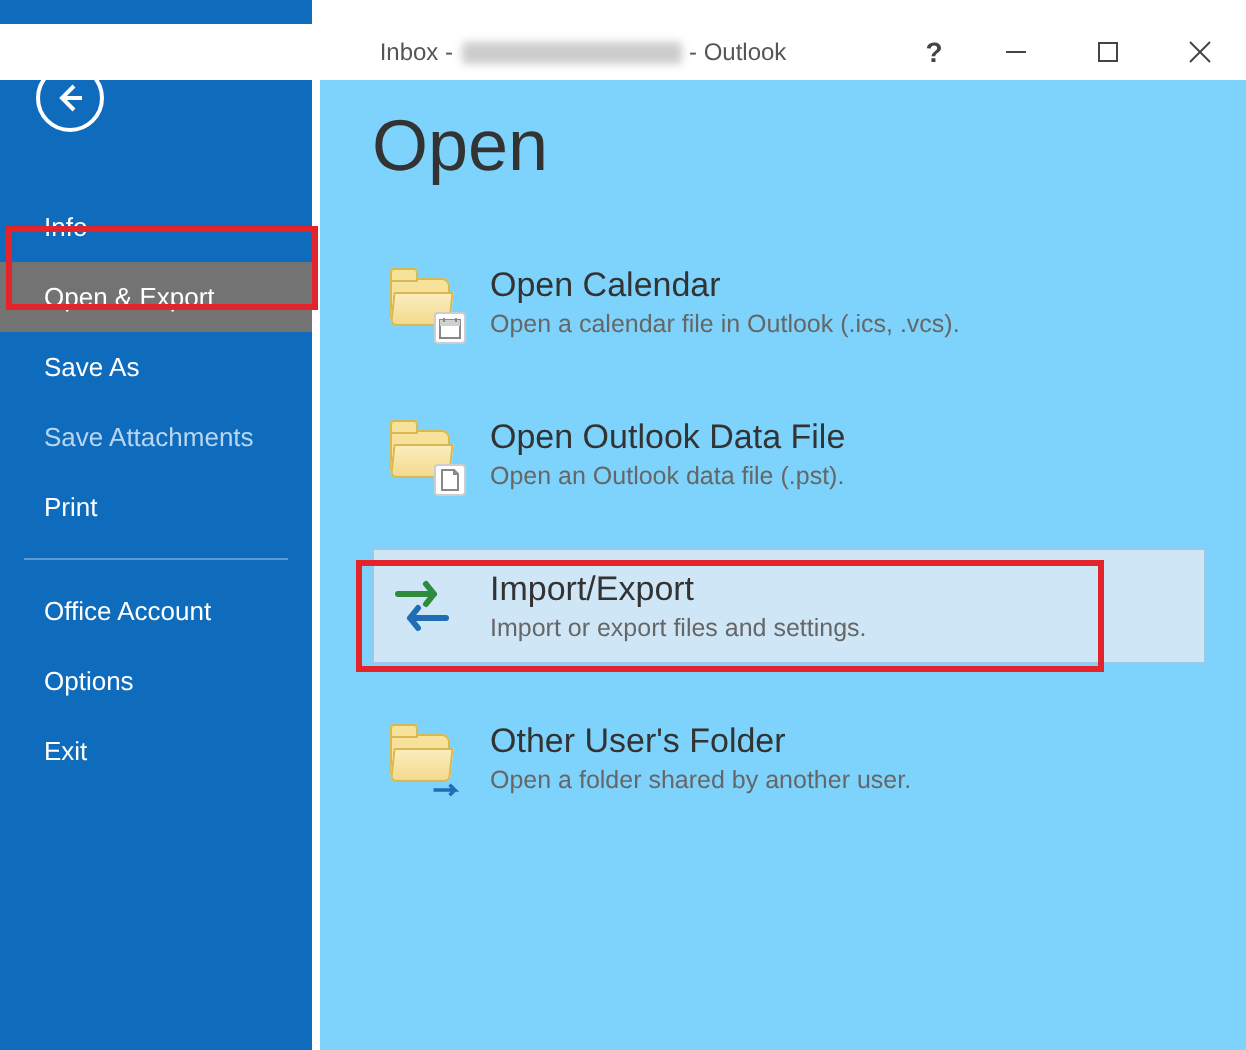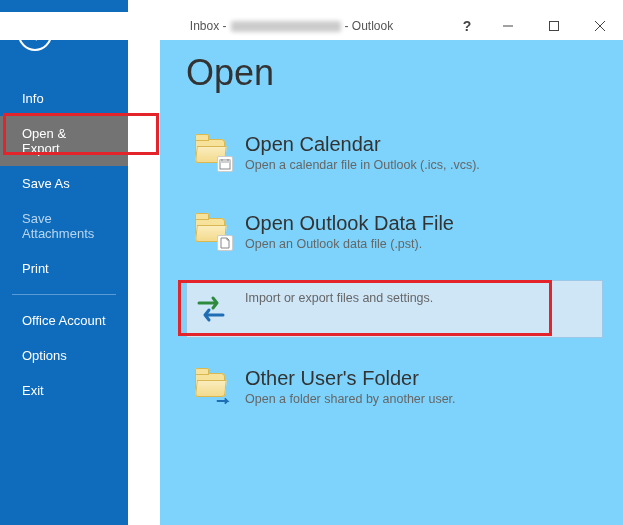--- a/index.html
+++ b/index.html
@@ -32,24 +32,24 @@
     filter:blur(2px); border-radius:2px; }
   .win-controls { display:flex; height:28px; }
   .win-btn {
     width:46px; height:28px; display:flex; align-items:center; justify-content:center;
     font-size:13px; color:#444; font-family:"Segoe UI Symbol","Segoe UI",Arial;
   }
   .help-btn { width:36px; font-size:14px; font-weight:bold;}
   
   .sidebar {
     position:absolute; top:0; left:0; bottom:0;
-    width:128px;
+    width:156px;
     background:#0f6cbd;
     color:#fff;
-    padding-top:17px;
+    padding-top:32px;
   }
   .back-circle {
     width:34px; height:34px; border:2px solid #fff; border-radius:50%;
     margin-left:18px;
     display:flex; align-items:center; justify-content:center;
     color:#fff;
   }
   .back-circle svg { display:block; }
   .menu { margin-top:30px; display:flex; flex-direction:column; }
   .menu-item {
@@ -86,21 +86,21 @@
     margin-bottom:18px;
   }
   .option.selected {
     background:#cfe6f7;
     border:1px solid #9cc7e6;
   }
   .option-icon {
     width:36px; height:36px; flex:0 0 36px;
     position:relative;
   }
-  .opt-title { font-size:20px; color:#333; margin-bottom:2px;}
+  .opt-title { font-size:17px; color:#333; margin-bottom:2px;}
   .opt-desc  { font-size:12.5px; color:#666; }
   .highlight-red-main {
     position:absolute;
     left:178px; top:280px; width:374px; height:56px;
     border:3px solid #e3252b;
     pointer-events:none;
     z-index:3;
   }
   
   .folder {
@@ -228,20 +228,21 @@
   </div>
 
   <div class="option selected">
     <div class="option-icon arrows-icon">
       <svg width="36" height="36" viewBox="0 0 36 36">
         <path d="M6 12 H24 L20 7 M24 12 L20 17" fill="none" stroke="#2e8b3d" stroke-width="3" stroke-linecap="round" stroke-linejoin="round"></path>
         <path d="M30 24 H12 L16 19 M12 24 L16 29" fill="none" stroke="#1f6db5" stroke-width="3" stroke-linecap="round" stroke-linejoin="round"></path>
       </svg>
     </div>
     <div>
+      <div class="opt-title">Import/Export</div>
       <div class="opt-desc">Import or export files and settings.</div>
     </div>
   </div>
 
   <div class="option">
     <div class="option-icon">
       <div class="folder">
           <div class="folder-flap"></div>
         </div>
       <div class="badge" style="background:transparent;border:none;right:-2px;bottom:-6px;">

